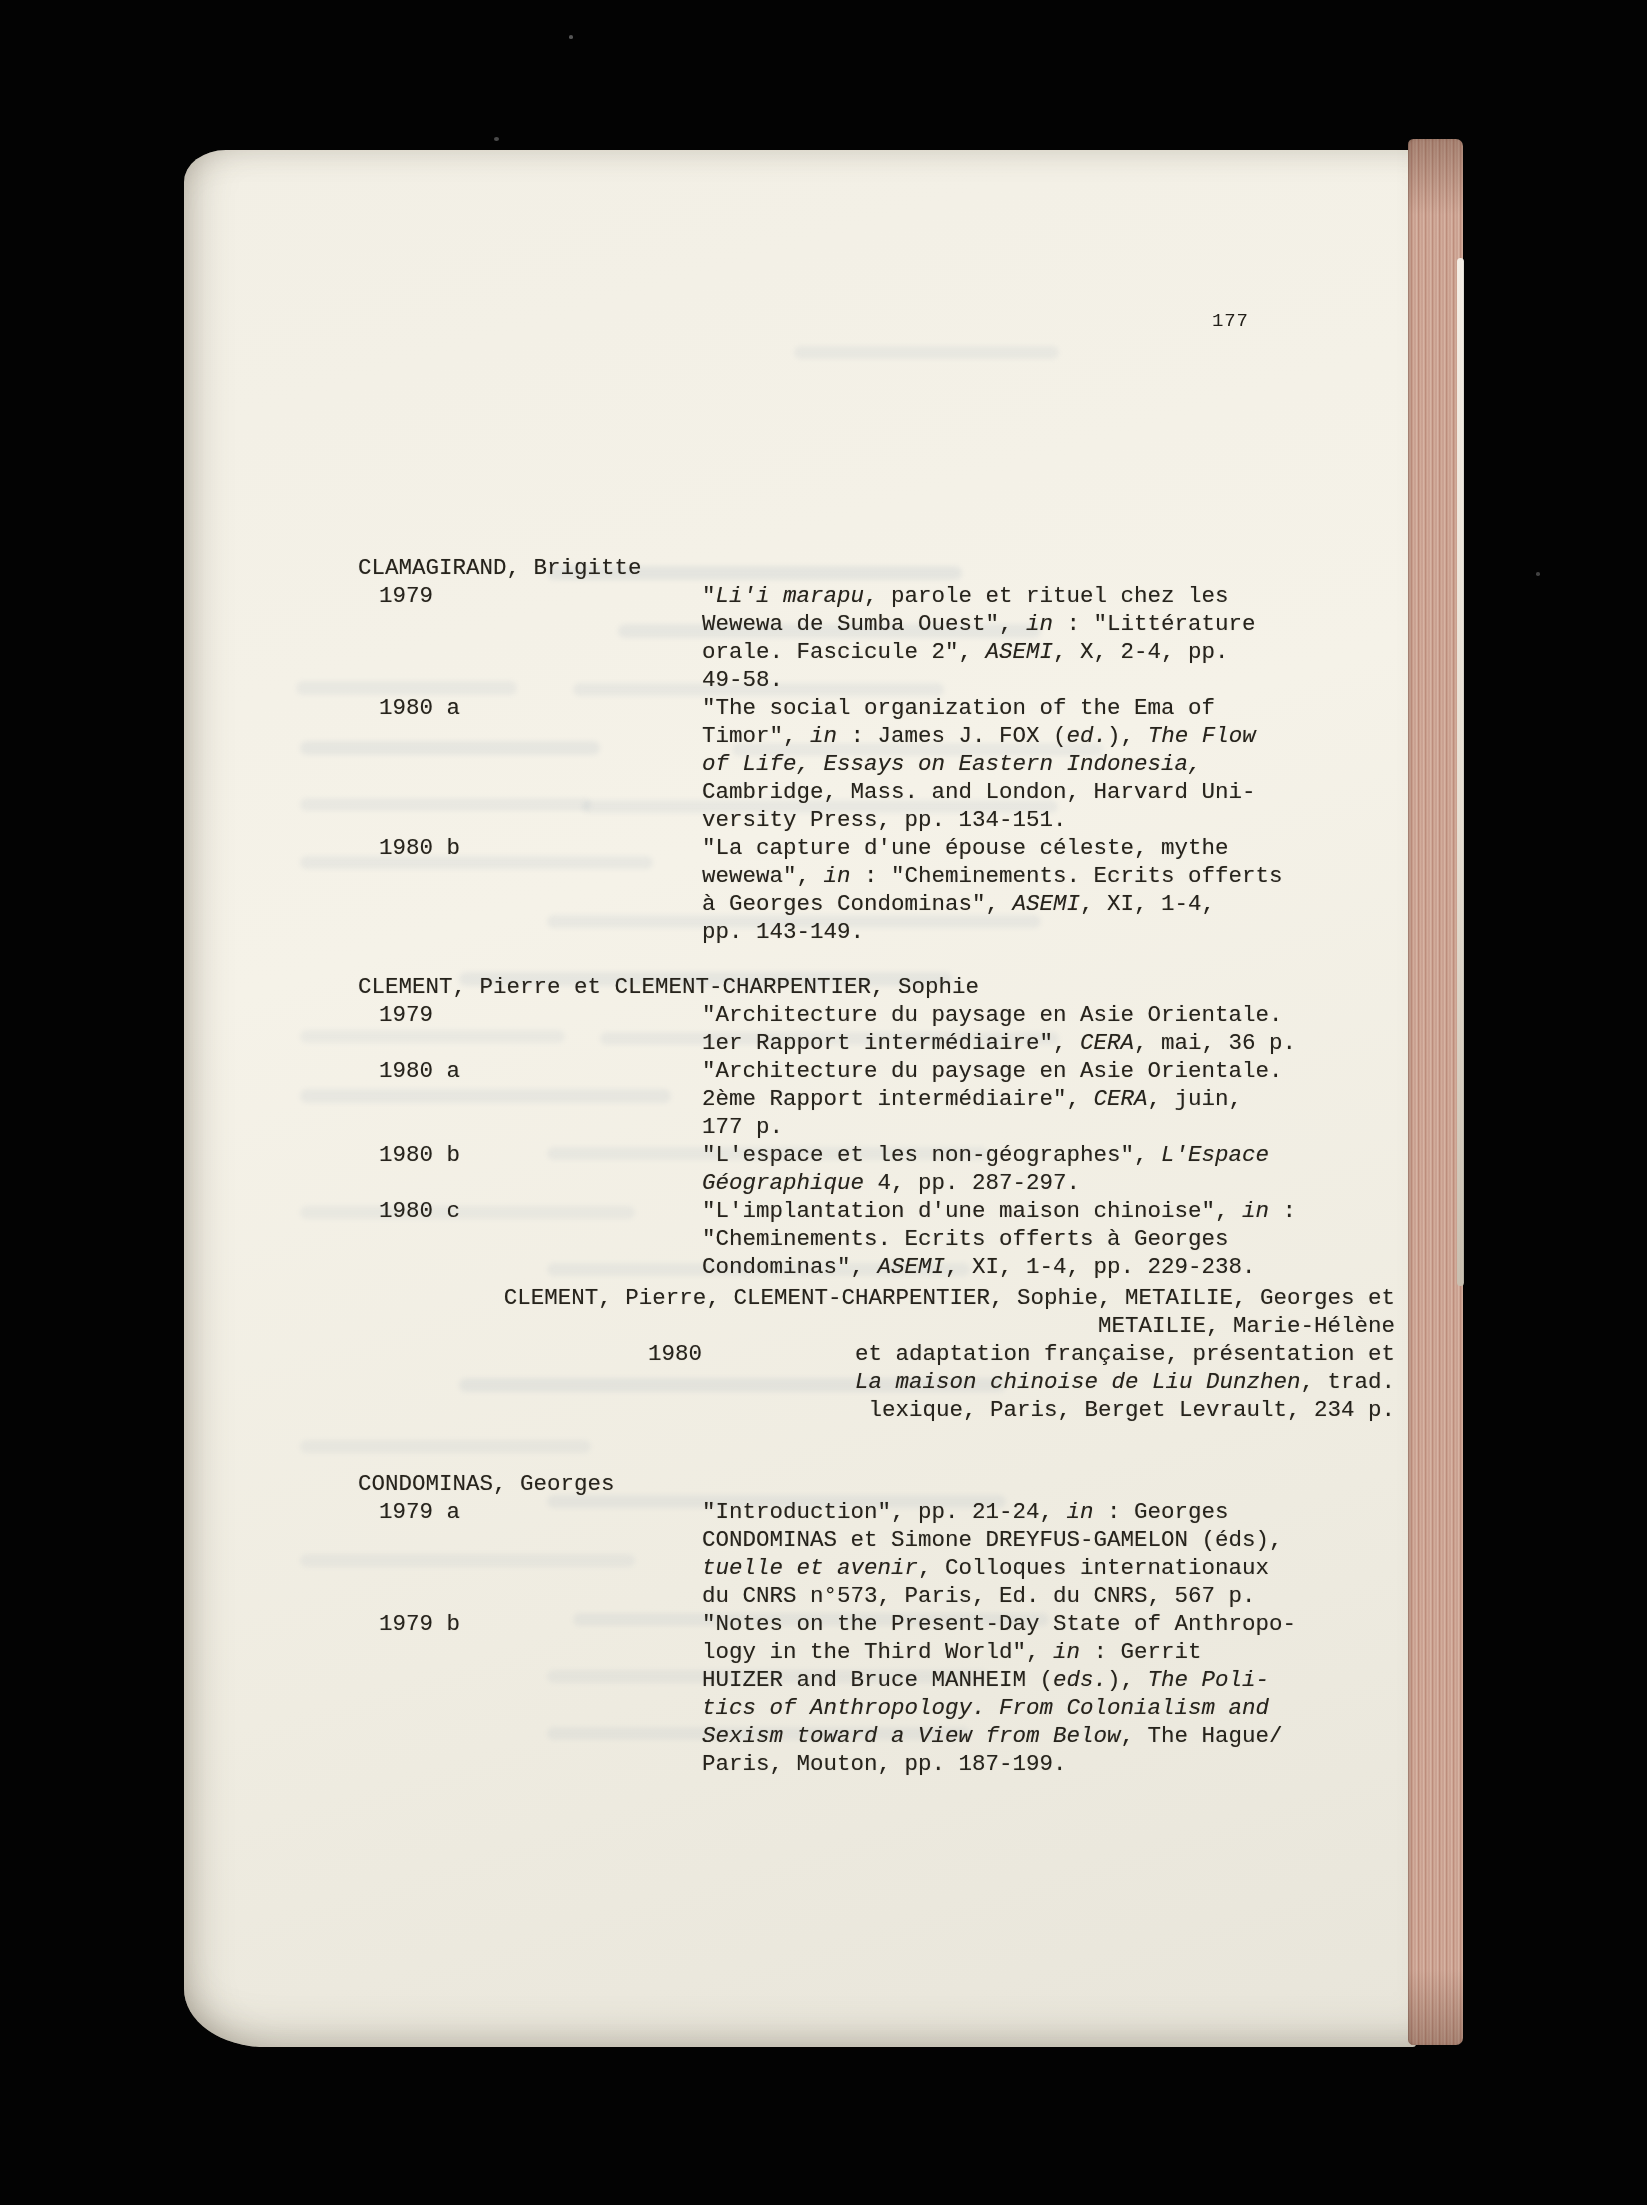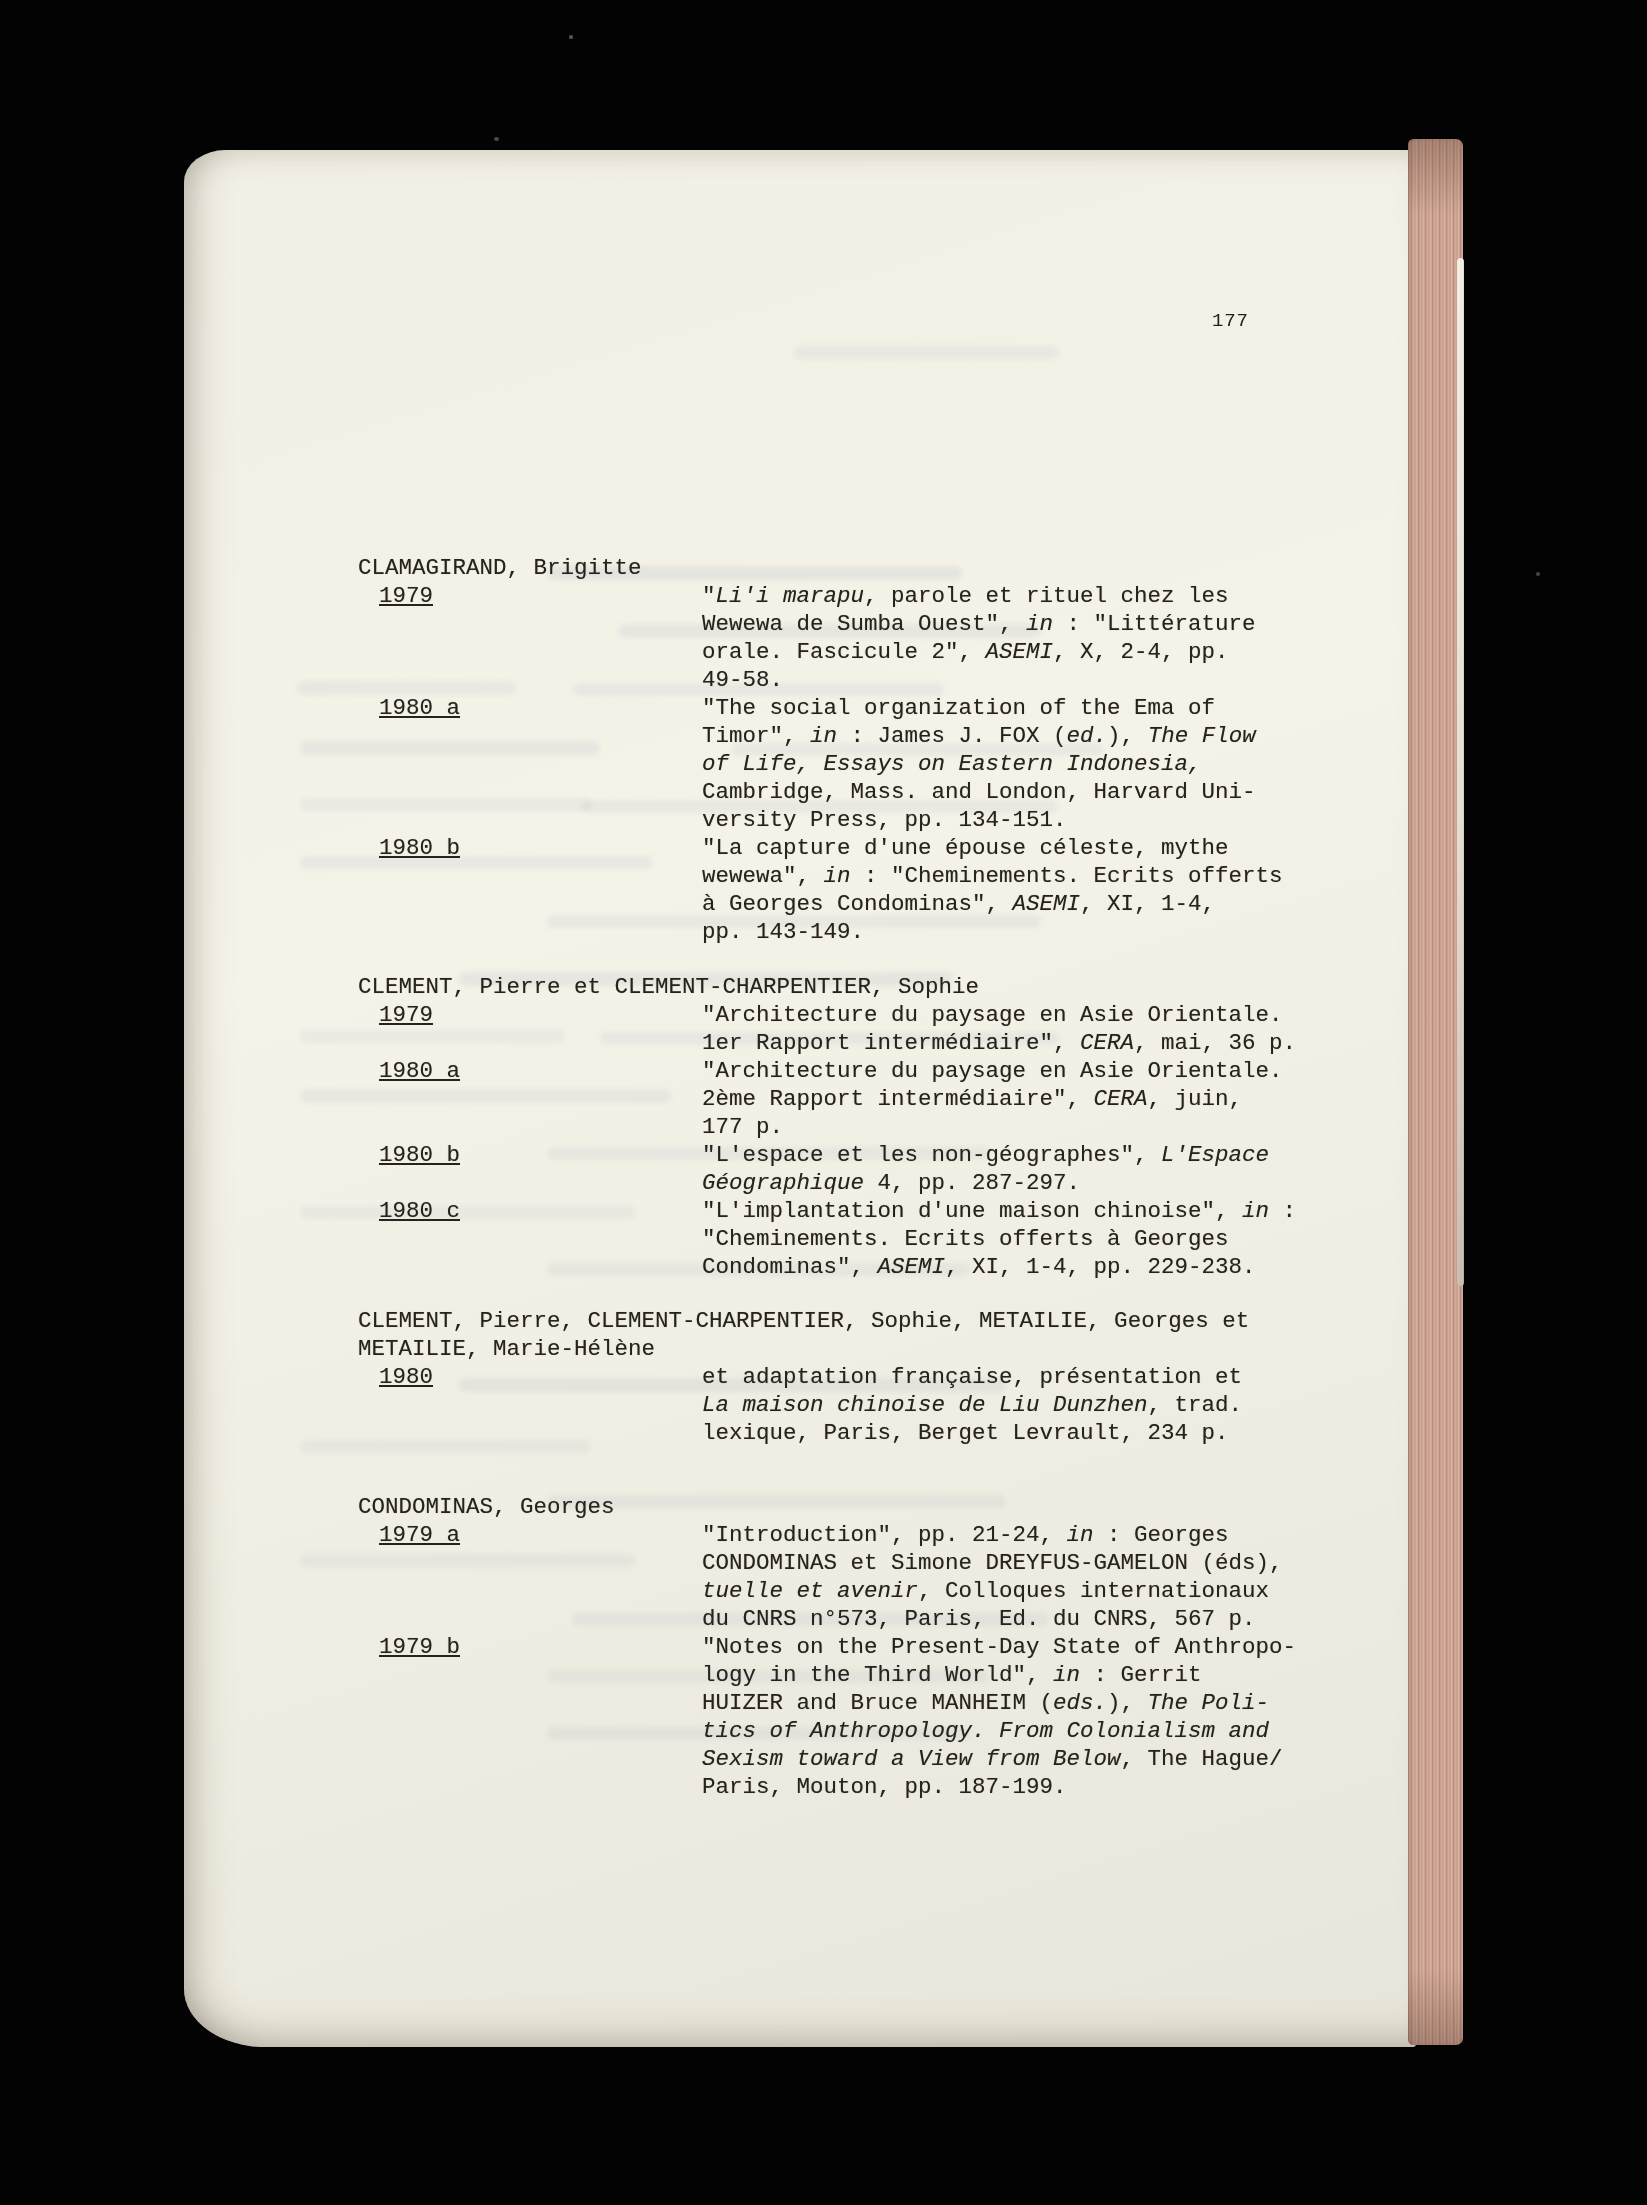--- a/index.html
+++ b/index.html
@@ -37,25 +37,25 @@
     position:absolute;left:1212px;top:308px;
     font-size:19px;line-height:27px;color:#23201a;letter-spacing:0.9px;
   }
   .bib{
     position:absolute;left:358px;top:554px;width:1037px;
     font-size:22.5px;line-height:28px;color:#26231c;
     text-shadow:0 0 0.9px rgba(45,42,34,.35);
   }
   .section{}
   .section + .section{margin-top:26.5px;}
-  .section:nth-child(3){margin-top:26px;}
+  .section:nth-child(3){margin-top:3px;text-align:right;}
   .section:nth-child(4){margin-top:46px;}
   .author{white-space:pre;}
   .entry{display:grid;grid-template-columns:344px auto;}
-  .year{padding-left:21px;white-space:pre;text-decoration:underline;}
+  .year{padding-left:21px;white-space:pre;}
   .desc{}
   .line{white-space:pre;}
   .it{font-style:italic;font-family:Liberation Mono, monospace;}
   
   .ghost{
     position:absolute;background:rgba(120,142,168,.55);
     filter:blur(2.6px);border-radius:7px;pointer-events:none;
   }
   
   .speck{position:absolute;border-radius:50%;background:#6a6a6a;}

